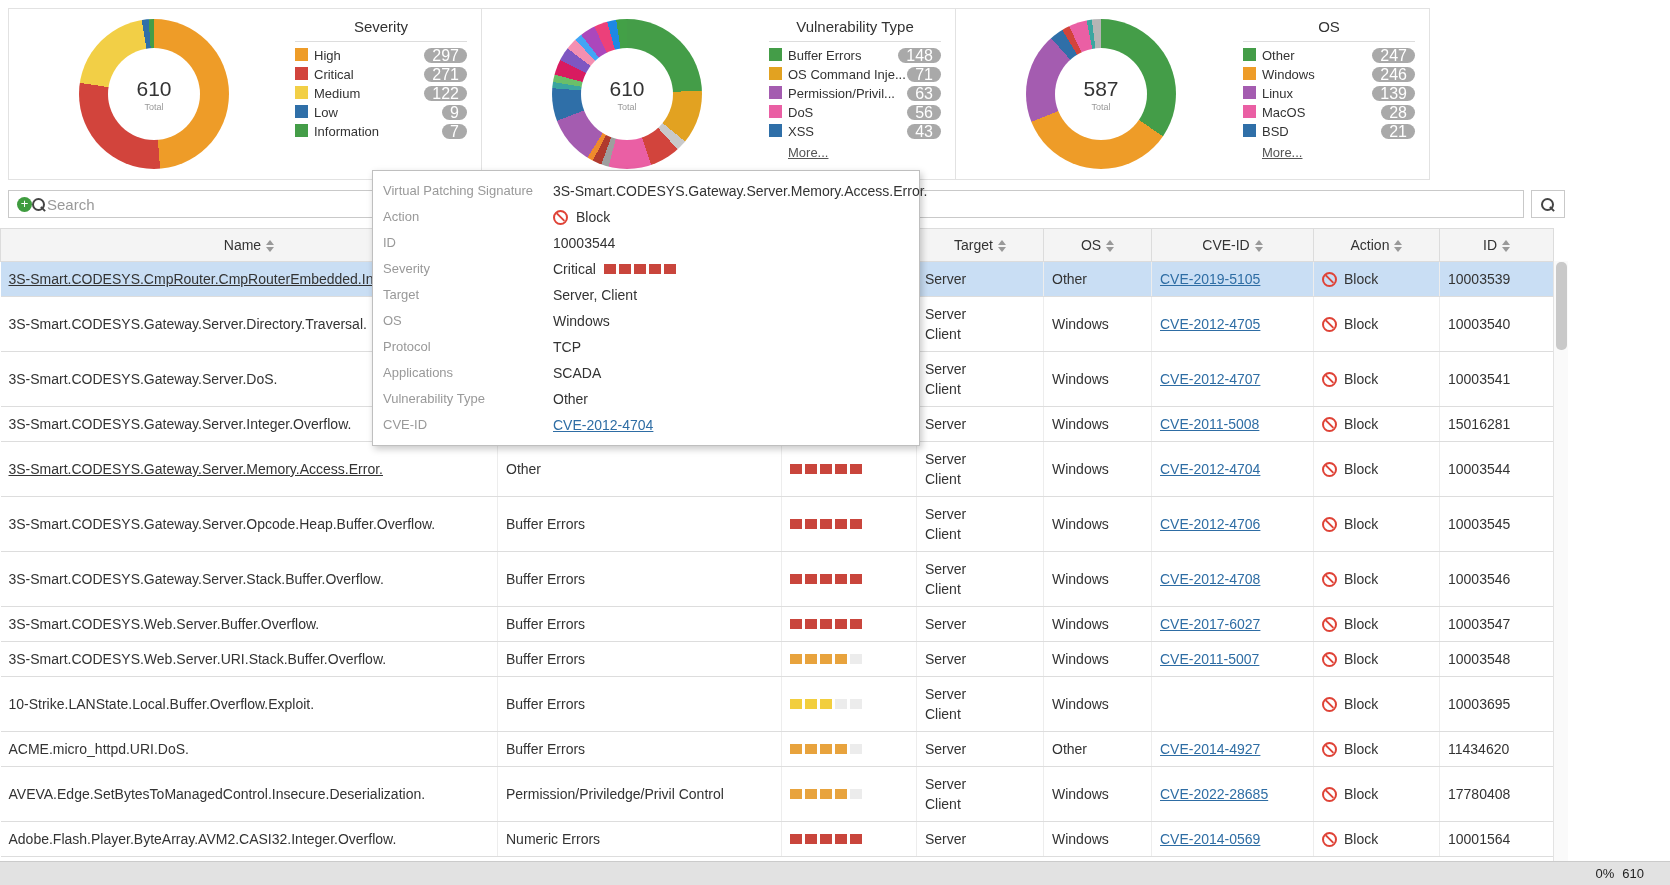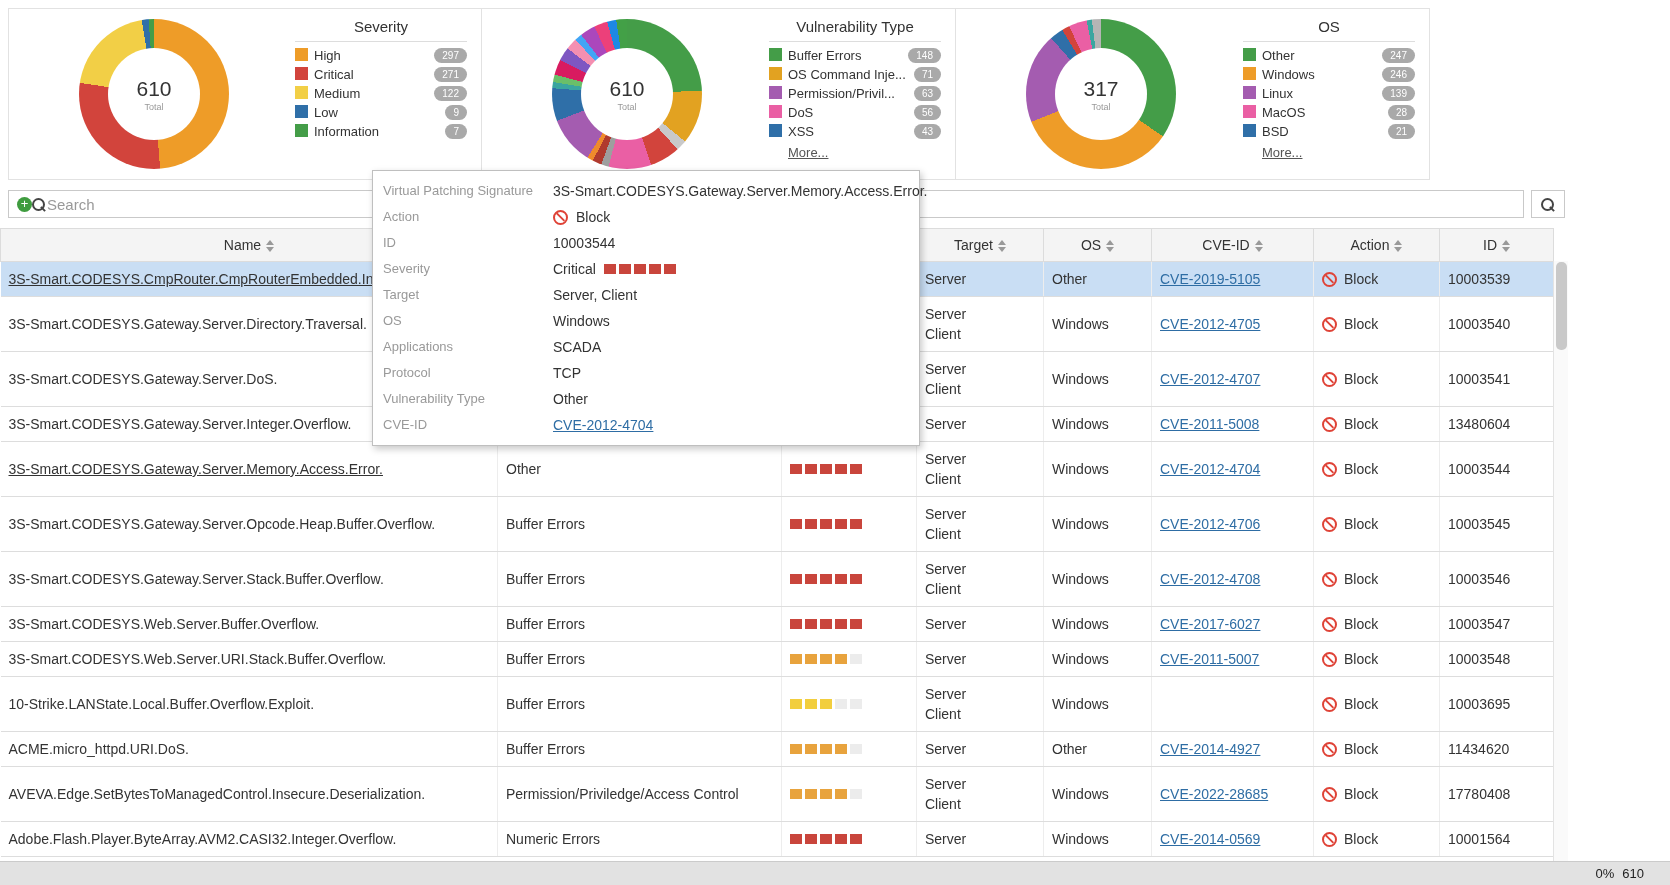--- a/index.html
+++ b/index.html
@@ -19,21 +19,21 @@
   .donut{width:150px;height:150px;border-radius:50%;position:relative;flex:none;cursor:pointer}
   .hole{position:absolute;inset:29px;background:#fff;border-radius:50%;
     display:flex;flex-direction:column;align-items:center;justify-content:center}
   .donut-total{font-size:21px;color:#333}
   .donut-total-label{font-size:9px;color:#999;margin-top:1px}
   .legend{width:172px;align-self:flex-start;margin-top:9px}
   .legend-title{font-size:15px;color:#333;text-align:center;padding-bottom:6px;
     border-bottom:1px solid #ddd;margin-bottom:6px}
   .legend-item{display:flex;align-items:flex-start;margin-bottom:4px;font-size:13px;cursor:pointer}
   .sq{width:13px;height:13px;flex:none;margin-right:6px}
-  .badge{margin-left:auto;background:#a9a9a9;color:#fff;font-size:10px;
+  .badge{margin-left:auto;background:#a9a9a9;color:#fff;font-size:16px;
     padding:1px 8px;border-radius:9px;line-height:13px}
   .more-link{display:inline-block;margin-left:19px;font-size:13px;color:#555;
     text-decoration:underline;cursor:pointer}
   
   .search-row{display:flex;margin:10px 0 0 8px;gap:7px;height:28px}
   .search-box{width:1516px;height:28px;border:1px solid #c9c9c9;background:#fff;
     display:flex;align-items:center;padding:0 8px;cursor:text}
   .plus-icon{width:15px;height:15px;border-radius:50%;background:#3f9c3f;color:#fff;
     font-size:13px;line-height:14px;text-align:center;flex:none;cursor:pointer}
   .plus-icon::before{content:"+"}
@@ -155,21 +155,21 @@
             <span class="sq" style="background: rgb(47, 111, 168);"></span>
             <span>XSS</span>
             <span class="badge">43</span>
           </div><a class="more-link">More...</a></div>
     </div>
   </div>
 
   <div class="chart-panel">
     <div class="donut" style="background: conic-gradient(rgb(68, 157, 72) 0deg, rgb(68, 157, 72) 124.36deg, rgb(238, 156, 40) 124.36deg, rgb(238, 156, 40) 248.22deg, rgb(164, 92, 176) 248.22deg, rgb(164, 92, 176) 318.21deg, rgb(47, 111, 168) 318.21deg, rgb(47, 111, 168) 328.78deg, rgb(210, 68, 60) 328.78deg, rgb(210, 68, 60) 334.83deg, rgb(234, 95, 164) 334.83deg, rgb(234, 95, 164) 348.92deg, rgb(58, 166, 160) 348.92deg, rgb(58, 166, 160) 352.95deg, rgb(181, 181, 181) 352.95deg, rgb(181, 181, 181) 360deg);">
       <div class="hole">
-        <div class="donut-total">317</div>
+        <div class="donut-total">587</div>
         <div class="donut-total-label">Total</div>
       </div>
     </div>
     <div class="legend">
       <div class="legend-title">OS</div>
       <div><div class="legend-item">
             <span class="sq" style="background: rgb(68, 157, 72);"></span>
             <span>Other</span>
             <span class="badge">247</span>
           </div><div class="legend-item">
@@ -289,21 +289,21 @@
           <div>Server</div>
         </td>
         <td>Windows</td>
         <td><a class="cve-link">CVE-2011-5008</a></td>
         <td>
           <span class="action-wrap">
             <span class="block-icon"></span>
             <span>Block</span>
           </span>
         </td>
-        <td>13480604</td>
+        <td>15016281</td>
       </tr>
       <tr>
         <td class="name-cell"><span class="name-link name-hover">3S-Smart.CODESYS.Gateway.Server.Memory.Access.Error.</span></td>
         <td>Other</td>
         <td><span><span class="sev-sq" style="background: rgb(201, 69, 60);"></span><span class="sev-sq" style="background: rgb(201, 69, 60);"></span><span class="sev-sq" style="background: rgb(201, 69, 60);"></span><span class="sev-sq" style="background: rgb(201, 69, 60);"></span><span class="sev-sq" style="background: rgb(201, 69, 60);"></span></span></td>
         <td>
           <div>Server</div>
           <div>Client</div>
         </td>
         <td>Windows</td>
@@ -416,21 +416,21 @@
         <td>
           <span class="action-wrap">
             <span class="block-icon"></span>
             <span>Block</span>
           </span>
         </td>
         <td>11434620</td>
       </tr>
       <tr>
         <td class="name-cell"><span class="name-link">AVEVA.Edge.SetBytesToManagedControl.Insecure.Deserialization.</span></td>
-        <td>Permission/Priviledge/Access Control</td>
+        <td>Permission/Priviledge/Privil Control</td>
         <td><span><span class="sev-sq" style="background: rgb(232, 163, 61);"></span><span class="sev-sq" style="background: rgb(232, 163, 61);"></span><span class="sev-sq" style="background: rgb(232, 163, 61);"></span><span class="sev-sq" style="background: rgb(232, 163, 61);"></span><span class="sev-sq" style="background: rgb(236, 236, 236);"></span></span></td>
         <td>
           <div>Server</div>
           <div>Client</div>
         </td>
         <td>Windows</td>
         <td><a class="cve-link">CVE-2022-28685</a></td>
         <td>
           <span class="action-wrap">
             <span class="block-icon"></span>
@@ -484,26 +484,26 @@
     </div>
     <div class="tt-row">
       <span class="tt-label">Target</span>
       <span class="tt-value">Server, Client</span>
     </div>
     <div class="tt-row">
       <span class="tt-label">OS</span>
       <span class="tt-value">Windows</span>
     </div>
     <div class="tt-row">
+      <span class="tt-label">Protocol</span>
+      <span class="tt-value">TCP</span>
+    </div>
+    <div class="tt-row">
       <span class="tt-label">Applications</span>
       <span class="tt-value">SCADA</span>
-    </div>
-    <div class="tt-row">
-      <span class="tt-label">Protocol</span>
-      <span class="tt-value">TCP</span>
     </div>
     <div class="tt-row">
       <span class="tt-label">Vulnerability Type</span>
       <span class="tt-value">Other</span>
     </div>
     <div class="tt-row">
       <span class="tt-label">CVE-ID</span>
       <span class="tt-value">
         <a class="cve-link">CVE-2012-4704</a>
       </span>

